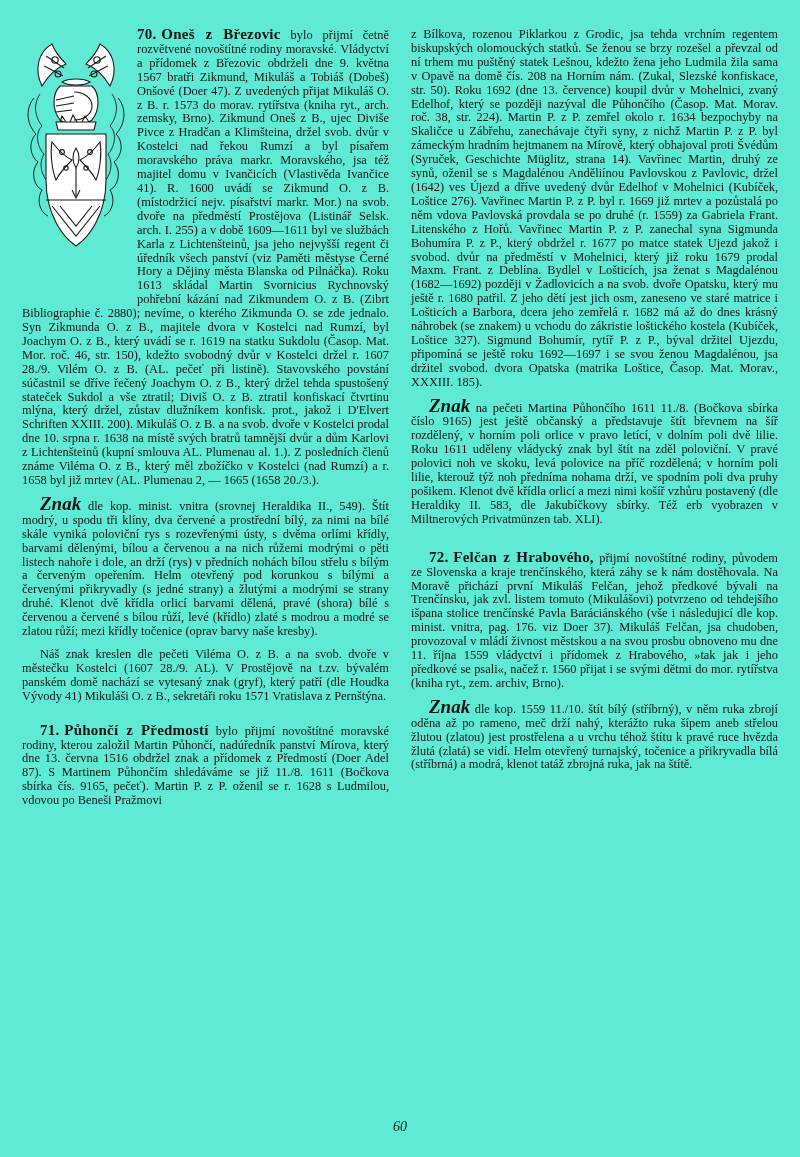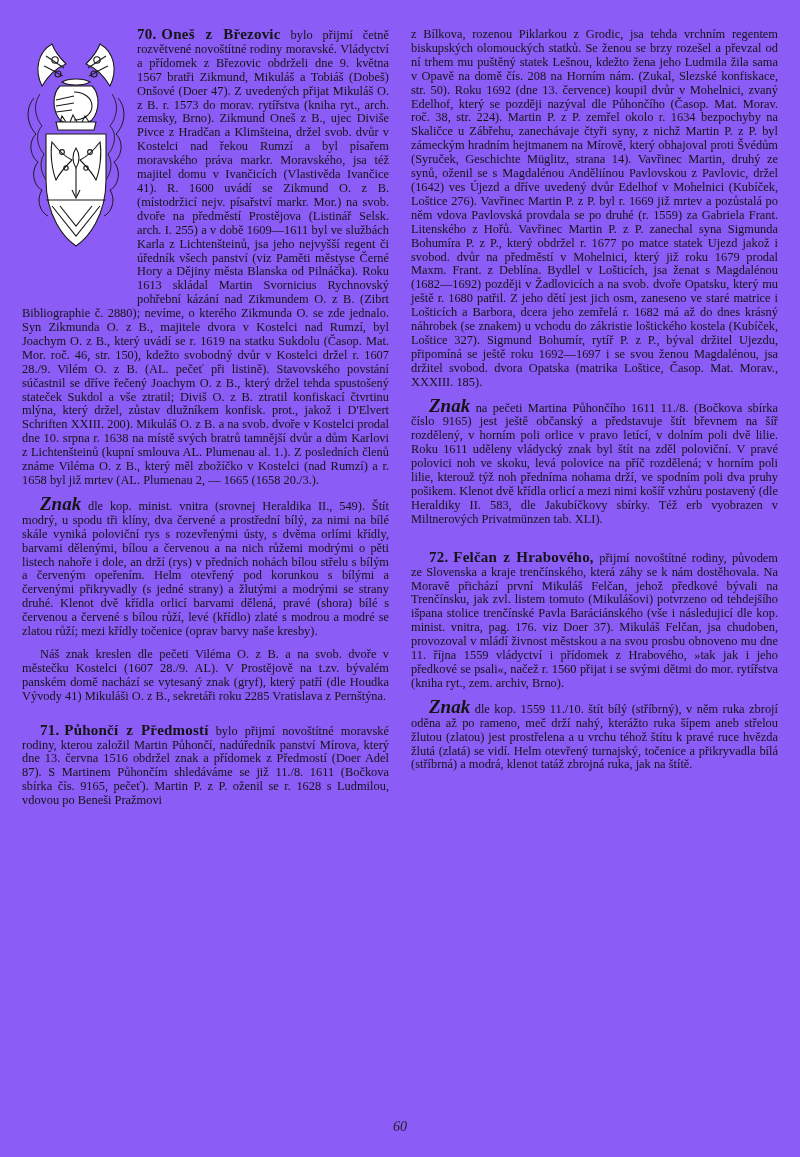--- a/index.html
+++ b/index.html
@@ -4,21 +4,21 @@
 <style>
   html, body {
     margin: 0;
     padding: 0;
     background: #ffffff;
   }
   .page {
     position: relative;
     width: 800px;
     height: 1157px;
-    background: #8b5cf6;
+    background: #5eead4;
     font-family: "Liberation Serif", serif;
     color: #141414;
     overflow: hidden;
   }
   .columns {
     position: absolute;
     top: 28px;
     left: 22px;
     width: 756px;
     height: 1080px;
@@ -132,21 +132,21 @@
             <path d="M30 176 L54 206 L78 176"></path>
             <path d="M38 176 L54 196 L70 176"></path>
             <path d="M24 170 L84 170"></path>
           </g>
         </svg>
       </div>
 
       <div class="entry">
         <p><span class="entry-head"><span class="num">70.</span><span>Oneš z Březovic</span></span> <span>bylo přijmí četně rozvětvené novoštítné rodiny moravské. Vládyctví a přídomek z Březovic obdrželi dne 9. května 1567 bratři Zikmund, Mikuláš a Tobiáš (Dobeš) Onšové (Doer 47). Z uvedených přijat Mikuláš O. z B. r. 1573 do morav. rytířstva (kniha ryt., arch. zemsky, Brno). Zikmund Oneš z B., ujec Diviše Pivce z Hradčan a Klimšteina, držel svob. dvůr v Kostelci nad řekou Rumzí a byl písařem moravského práva markr. Moravského, jsa též majitel domu v Ivančicích (Vlastivěda Ivančice 41). R. 1600 uvádí se Zikmund O. z B. (místodržicí nejv. písařství markr. Mor.) na svob. dvoře na předměstí Prostějova (Listinář Selsk. arch. I. 255) a v době 1609—1611 byl ve službách Karla z Lichtenšteinů, jsa jeho nejvyšší regent či úředník všech panství (viz Paměti městyse Černé Hory a Dějiny města Blanska od Pilnáčka). Roku 1613 skládal Martin Svornicius Rychnovský pohřební kázání nad Zikmundem O. z B. (Zibrt Bibliographie č. 2880); nevíme, o kterého Zikmunda O. se zde jednalo. Syn Zikmunda O. z B., majitele dvora v Kostelci nad Rumzí, byl Joachym O. z B., který uvádí se r. 1619 na statku Sukdolu (Časop. Mat. Mor. roč. 46, str. 150), kdežto svobodný dvůr v Kostelci držel r. 1607 28./9. Vilém O. z B. (AL. pečeť při listině). Stavovského povstání súčastnil se dříve řečený Joachym O. z B., který držel tehda spustošený stateček Sukdol a vše ztratil; Diviš O. z B. ztratil konfiskací čtvrtinu mlýna, který držel, zůstav dlužníkem konfisk. prot., jakož i D'Elvert Schriften XXIII. 200). Mikuláš O. z B. a na svob. dvoře v Kostelci prodal dne 10. srpna r. 1638 na místě svých bratrů tamnější dvůr a dům Karlovi z Lichtenšteinů (kupní smlouva AL. Plumenau al. 1.). Z posledních členů známe Viléma O. z B., který měl zbožíčko v Kostelci (nad Rumzí) a r. 1658 byl již mrtev (AL. Plumenau 2, — 1665 (1658 20./3.).</span></p>
         <p class="gap indent-first"><span class="znak-label">Znak</span> <span>dle kop. minist. vnitra (srovnej Heraldika II., 549). Štít modrý, u spodu tři klíny, dva červené a prostřední bílý, za nimi na bílé skále vyniká poloviční rys s rozevřenými ústy, s dvěma orlími křídly, barvami dělenými, bílou a červenou a na nich růžemi modrými o pěti listech nahoře i dole, an drží (rys) v předních nohách bílou střelu s bílým a červeným opeřením. Helm otevřený pod korunkou s bílými a červenými přikryvadly (s jedné strany) a žlutými a modrými se strany druhé. Klenot dvě křídla orlicí barvami dělená, pravé (shora) bílé s červenou a červené s bílou růží, levé (křídlo) zlaté s modrou a modré se zlatou růží; mezi křídly točenice (oprav barvy naše kresby).</span></p>
-        <p class="gap indent-first">Náš znak kreslen dle pečeti Viléma O. z B. a na svob. dvoře v městečku Kostelci (1607 28./9. AL). V Prostějově na t.zv. bývalém panském domě nachází se vytesaný znak (gryf), který patří (dle Houdka Vývody 41) Mikuláši O. z B., sekretáři roku 2285 Vratislava z Pernštýna.</p>
+        <p class="gap indent-first">Náš znak kreslen dle pečeti Viléma O. z B. a na svob. dvoře v městečku Kostelci (1607 28./9. AL). V Prostějově na t.zv. bývalém panském domě nachází se vytesaný znak (gryf), který patří (dle Houdka Vývody 41) Mikuláši O. z B., sekretáři roku 1571 Vratislava z Pernštýna.</p>
       </div>
 
       <div class="entry" style="margin-top:20px">
         <p class="indent-first"><span class="entry-head"><span class="num">71.</span><span>Půhončí z Předmostí</span></span> <span>bylo přijmí novoštítné moravské rodiny, kterou založil Martin Půhončí, nadúředník panství Mírova, který dne 13. června 1516 obdržel znak a přídomek z Předmostí (Doer Adel 87). S Martinem Půhončím shledáváme se již 11./8. 1611 (Bočkova sbírka čís. 9165, pečeť). Martin P. z P. oženil se r. 1628 s Ludmilou, vdovou po Beneši Pražmovi</span></p>
       </div>
 
     </div>
 
     <div class="col">
 

